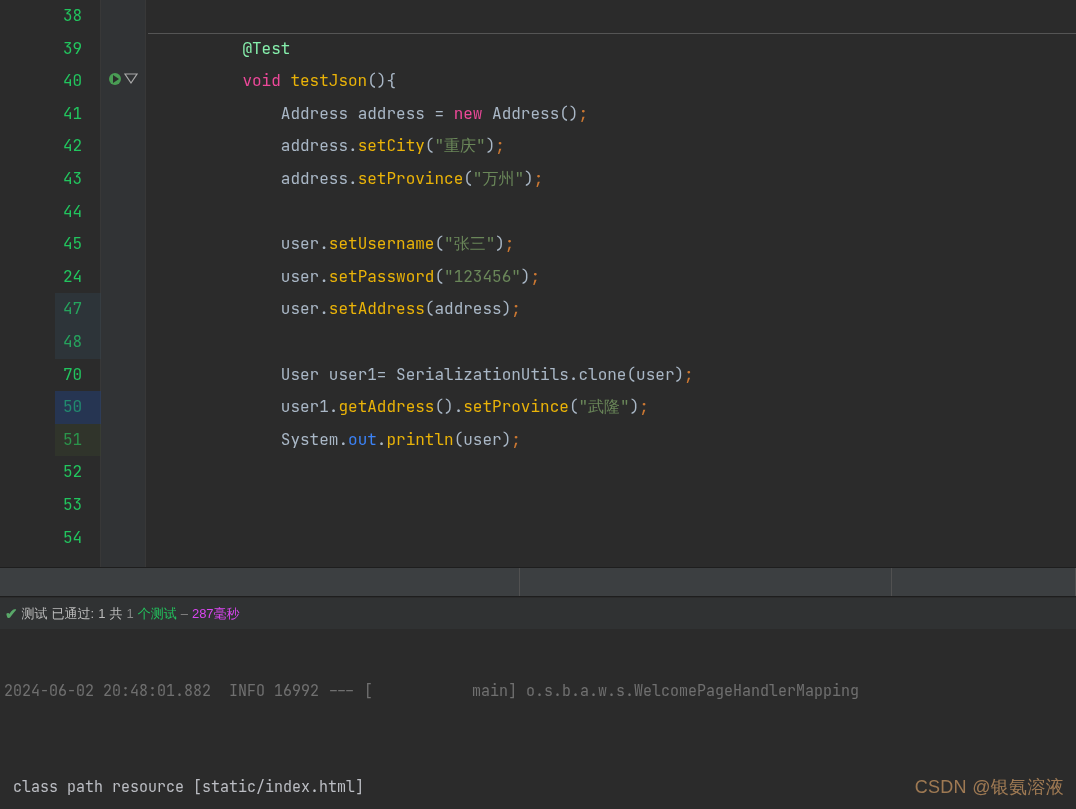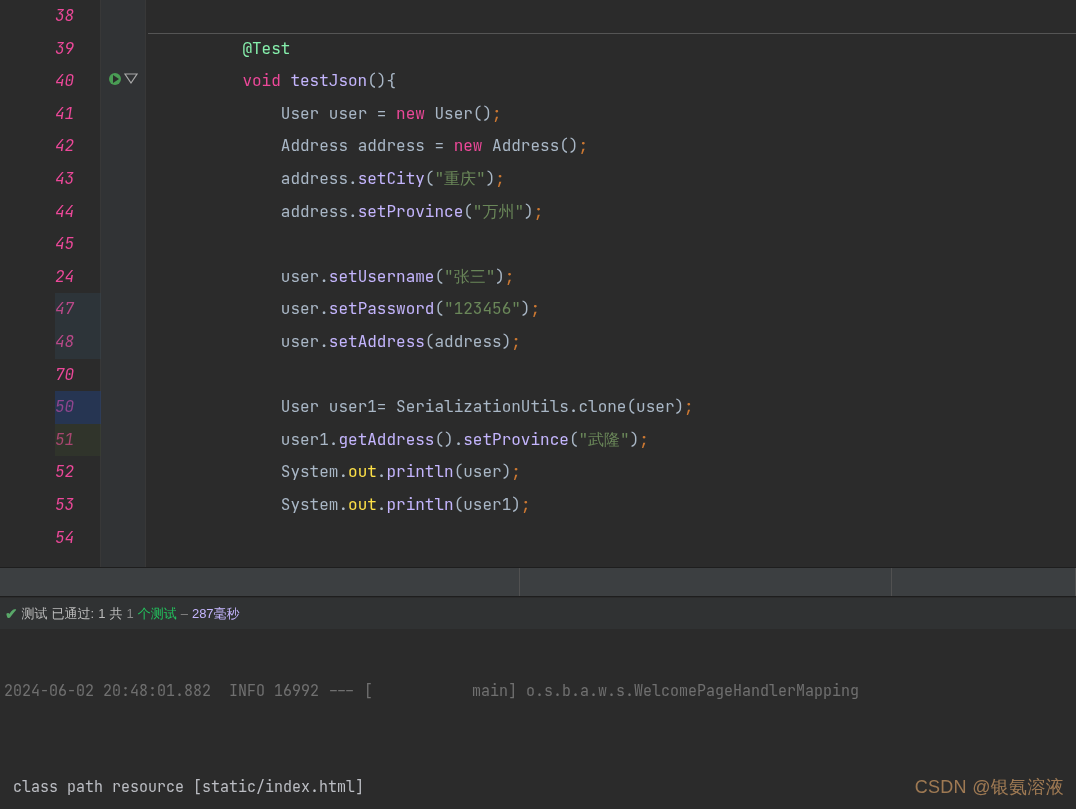--- a/index.html
+++ b/index.html
@@ -28,35 +28,35 @@
   .gutter-lines {
     position:absolute; left:55px; top:0; width:45px; height:100%;
   }
   .code-view {
     flex:1; position:relative; padding-left:2px;
   }
   .gutter-row, .code-line {
     height:32.6px; line-height:32.6px; white-space:pre;
     font-size:16px;
   }
-  .gutter-row { text-align:left; padding-right:10px; color:#ec4899; position:relative;font-style:italic;}
+  .gutter-row { text-align:center; padding-right:10px; color:#22c55e; position:relative;}
   .breakpoint-stripe { position:absolute; left:0; top:0; height:100%; width:55px; }
   .bp-gray { background:#324d5c; opacity:.28; }
   .bp-blue { background:#214283; opacity:.45; }
   .bp-yellow { background:#39452d; opacity:.38; }
   .code-view .code-line { padding-left:56px; position:relative; }
   .t-kw { color:#ec4899; }
   .t-id { color:#a9b7c6; }
-  .t-def { color:#c4b5fd; }
+  .t-def { color:#eab308; }
   .t-anot { color:#86efac; }
   .t-str { color:#6a8759; }
   .t-paren { color:#a9b7c6; }
   .t-semi { color:#cc7832; }
   .t-comment { color:#808080; }
-  .t-field { color:#fde047; }
+  .t-field { color:#3b82f6; }
   .t-cls { color:#a9b7c6; }
   .t-ital { color:#a9b7c6; }
   .hr-sep {
     position:absolute; top:567px; height:28px; width:1076px;
     background:#3c3f41; border-top:1px solid #1e1e1e; border-bottom:1px solid #1e1e1e;
     display:flex;
   }
   .hr-sep > div { border-right:1px solid #515151; height:100%; }
   .test-status {
     position:absolute; top:598px; height:31px; width:1076px;
@@ -137,52 +137,50 @@
       <div class="gicon-row"></div>
       <div class="gicon-row"></div>
       <div class="gicon-row"></div>
       <div class="gicon-row"></div>
       <div class="gicon-row"></div>
     </div>
   <div class="code-view" id="code-view">
       <div class="code-line"></div>
       <div class="code-line" style="position: relative;"><span class="t-id">    </span><span class="t-anot">@Test</span><div class="method-sep"></div></div>
       <div class="code-line"><span class="t-id">    </span><span class="t-kw">void </span><span class="t-def">testJson</span><span class="t-paren">()</span><span class="t-paren">{</span></div>
-      <div class="code-line"><span class="t-id">        </span><span class="t-cls">User </span><span class="t-id">user</span><span class="t-id"> = </span><span class="t-kw">new </span><span class="t-cls">User</span><span class="t-paren">()</span><span class="t-semi">;</span></div>
       <div class="code-line"><span class="t-id">        </span><span class="t-cls">Address </span><span class="t-id">address</span><span class="t-id"> = </span><span class="t-kw">new </span><span class="t-cls">Address</span><span class="t-paren">()</span><span class="t-semi">;</span></div>
       <div class="code-line"><span class="t-id">        </span><span class="t-id">address</span><span class="t-id">.</span><span class="t-def">setCity</span><span class="t-paren">(</span><span class="t-str">"重庆"</span><span class="t-paren">)</span><span class="t-semi">;</span></div>
       <div class="code-line"><span class="t-id">        </span><span class="t-id">address</span><span class="t-id">.</span><span class="t-def">setProvince</span><span class="t-paren">(</span><span class="t-str">"万州"</span><span class="t-paren">)</span><span class="t-semi">;</span></div>
       <div class="code-line"></div>
       <div class="code-line"><span class="t-id">        </span><span class="t-id">user</span><span class="t-id">.</span><span class="t-def">setUsername</span><span class="t-paren">(</span><span class="t-str">"张三"</span><span class="t-paren">)</span><span class="t-semi">;</span></div>
       <div class="code-line"><span class="t-id">        </span><span class="t-id">user</span><span class="t-id">.</span><span class="t-def">setPassword</span><span class="t-paren">(</span><span class="t-str">"123456"</span><span class="t-paren">)</span><span class="t-semi">;</span></div>
       <div class="code-line"><span class="t-id">        </span><span class="t-id">user</span><span class="t-id">.</span><span class="t-def">setAddress</span><span class="t-paren">(</span><span class="t-id">address</span><span class="t-paren">)</span><span class="t-semi">;</span></div>
       <div class="code-line"></div>
       <div class="code-line"><span class="t-id">        </span><span class="t-cls">User </span><span class="t-id">user1</span><span class="t-id">= </span><span class="t-cls">SerializationUtils</span><span class="t-id">.</span><span class="t-ital">clone</span><span class="t-paren">(</span><span class="t-id">user</span><span class="t-paren">)</span><span class="t-semi">;</span></div>
       <div class="code-line"><span class="t-id">        </span><span class="t-id">user1</span><span class="t-id">.</span><span class="t-def">getAddress</span><span class="t-paren">()</span><span class="t-id">.</span><span class="t-def">setProvince</span><span class="t-paren">(</span><span class="t-str">"武隆"</span><span class="t-paren">)</span><span class="t-semi">;</span></div>
       <div class="code-line"><span class="t-id">        </span><span class="t-cls">System</span><span class="t-id">.</span><span class="t-field">out</span><span class="t-id">.</span><span class="t-def">println</span><span class="t-paren">(</span><span class="t-id">user</span><span class="t-paren">)</span><span class="t-semi">;</span></div>
-      <div class="code-line"><span class="t-id">        </span><span class="t-cls">System</span><span class="t-id">.</span><span class="t-field">out</span><span class="t-id">.</span><span class="t-def">println</span><span class="t-paren">(</span><span class="t-id">user1</span><span class="t-paren">)</span><span class="t-semi">;</span></div>
     </div>
 </div>
 
 <div class="hr-sep">
   <div style="width:520px"></div>
   <div style="width:372px"></div>
   <div style="width:184px"></div>
 </div>
 
 <div class="test-status">
   <span class="green-tick">✔</span>
   <span>测试</span>
   <span>已通过:</span>
   <span>1</span>
     <span>共</span>
   <span style="color:#888">1</span>
   <span style="color:#22c55e">个测试</span>
   <span style="color:#888">–</span>
-  <span style="color:#c4b5fd">287毫秒</span>
+  <span style="color:#d946ef">287毫秒</span>
 </div>
 
 <div class="console" id="console">
   <div class="console-line" style="color:#707070;margin-top:-18px">2024-06-02 20:48:01.882  INFO 16992 --- [           main] o.s.b.a.w.s.WelcomePageHandlerMapping</div>
   <div class="console-line"> class path resource [static/index.html]</div>
   
   
   
   
 </div>

